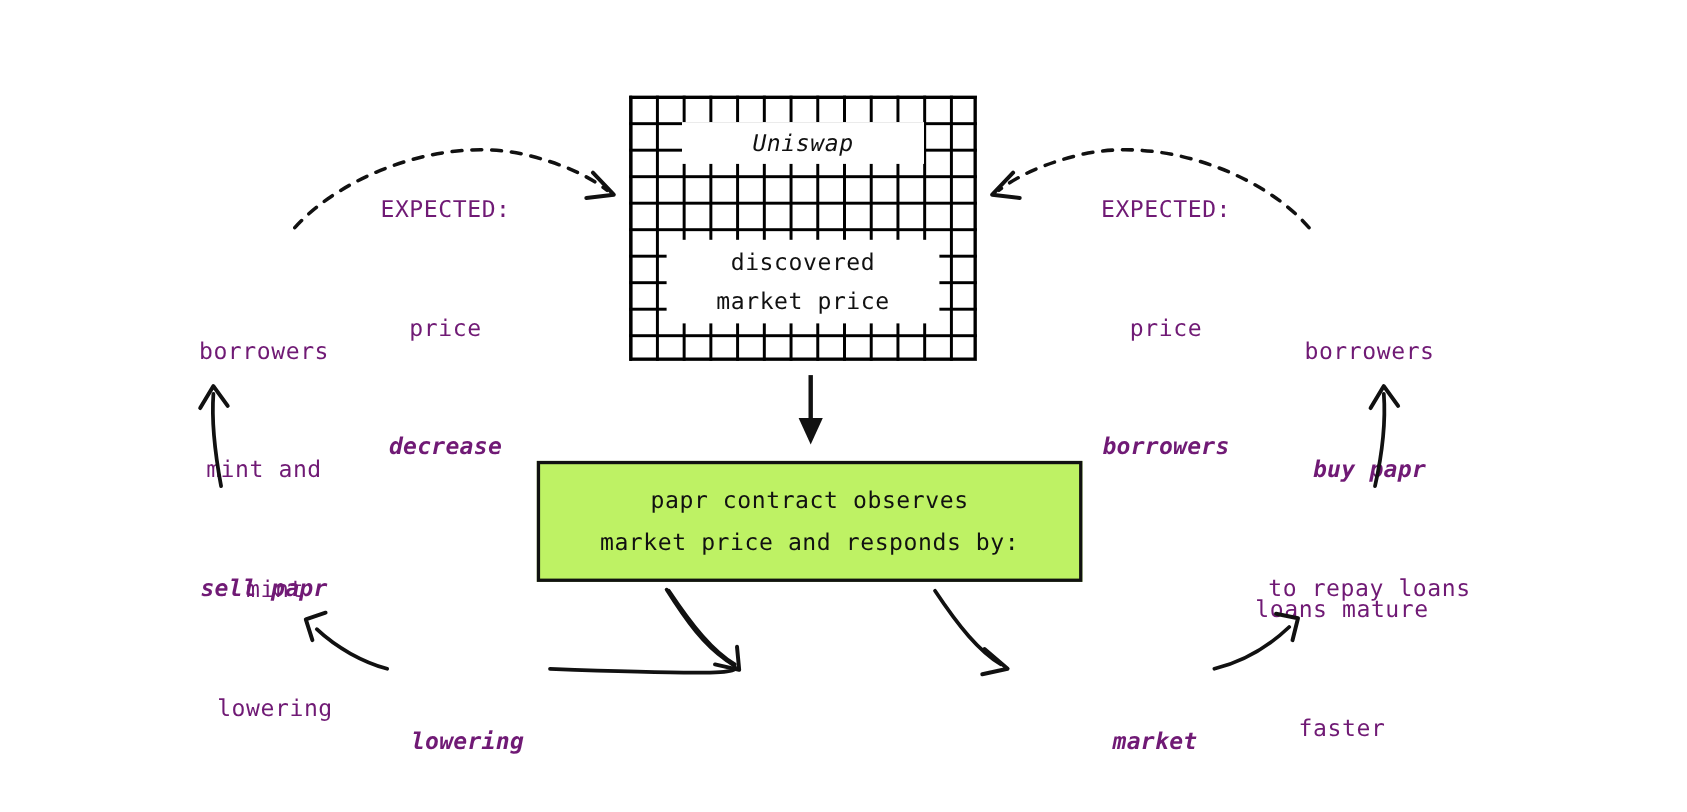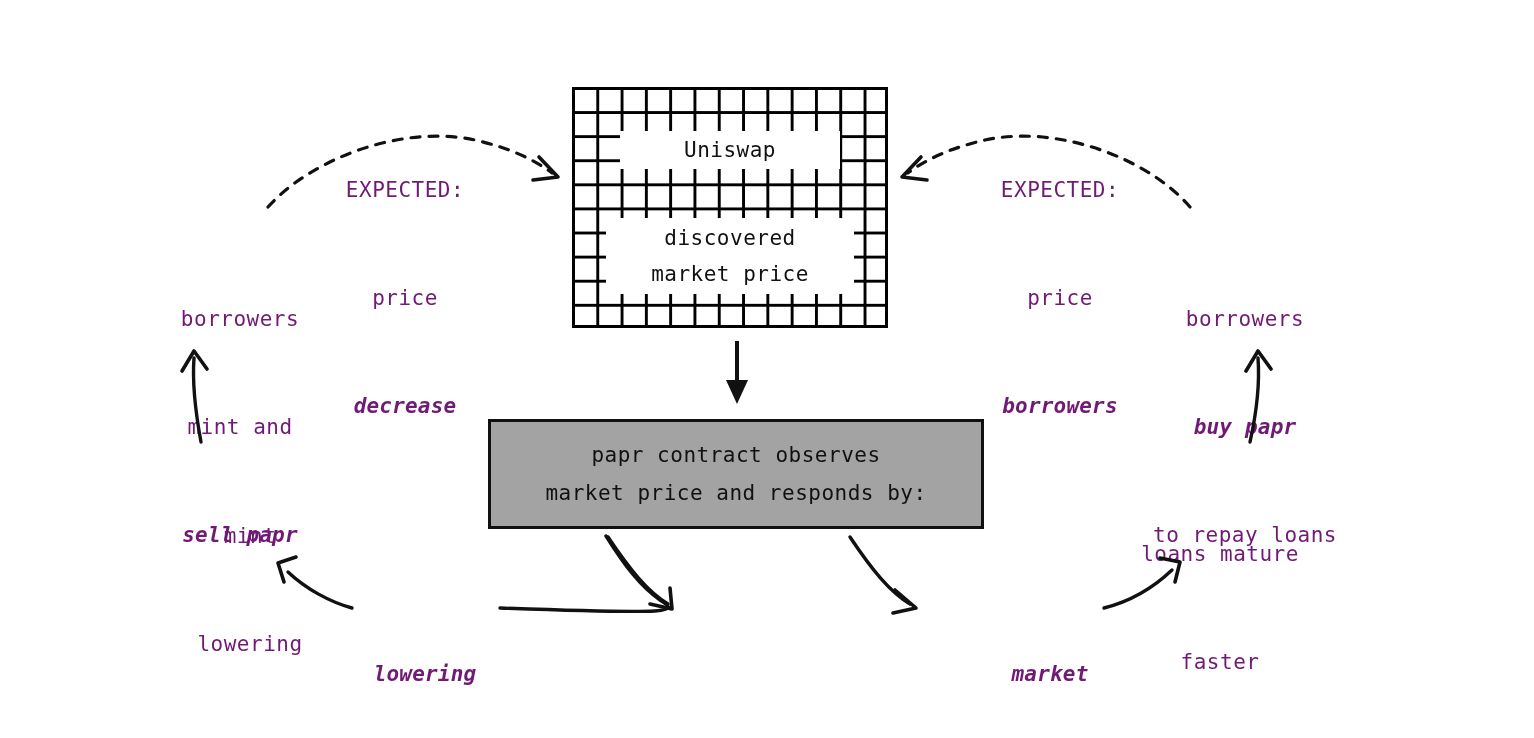--- a/index.html
+++ b/index.html
@@ -63,36 +63,36 @@
     font-size: 21px;
     line-height: 36px;
     letter-spacing: 0.5px;
     white-space: pre;
     color: #111111;
     display: flex;
     flex-direction: column;
     justify-content: center;
   }
   #grid-label-top {
-    left: 48px; top: 44px; width: 220px; height: 38px;
+    left: 48px; top: 24px; width: 220px; height: 38px; font-style: italic;
   }
   #grid-label-bottom {
     left: 34px; top: 131px; width: 248px; height: 76px;
   }
 
   
   #response-box {
     position: absolute;
     left: 488px;
     top: 419px;
     width: 496px;
     height: 110px;
     border: 3px solid #111;
     box-sizing: border-box;
-    background: #a3a3a3;
+    background: #bef264;
     display: flex;
     flex-direction: column;
     justify-content: center;
     text-align: center;
     font-size: 21px;
     line-height: 38px;
     letter-spacing: 0.5px;
     white-space: pre;
   }
 

